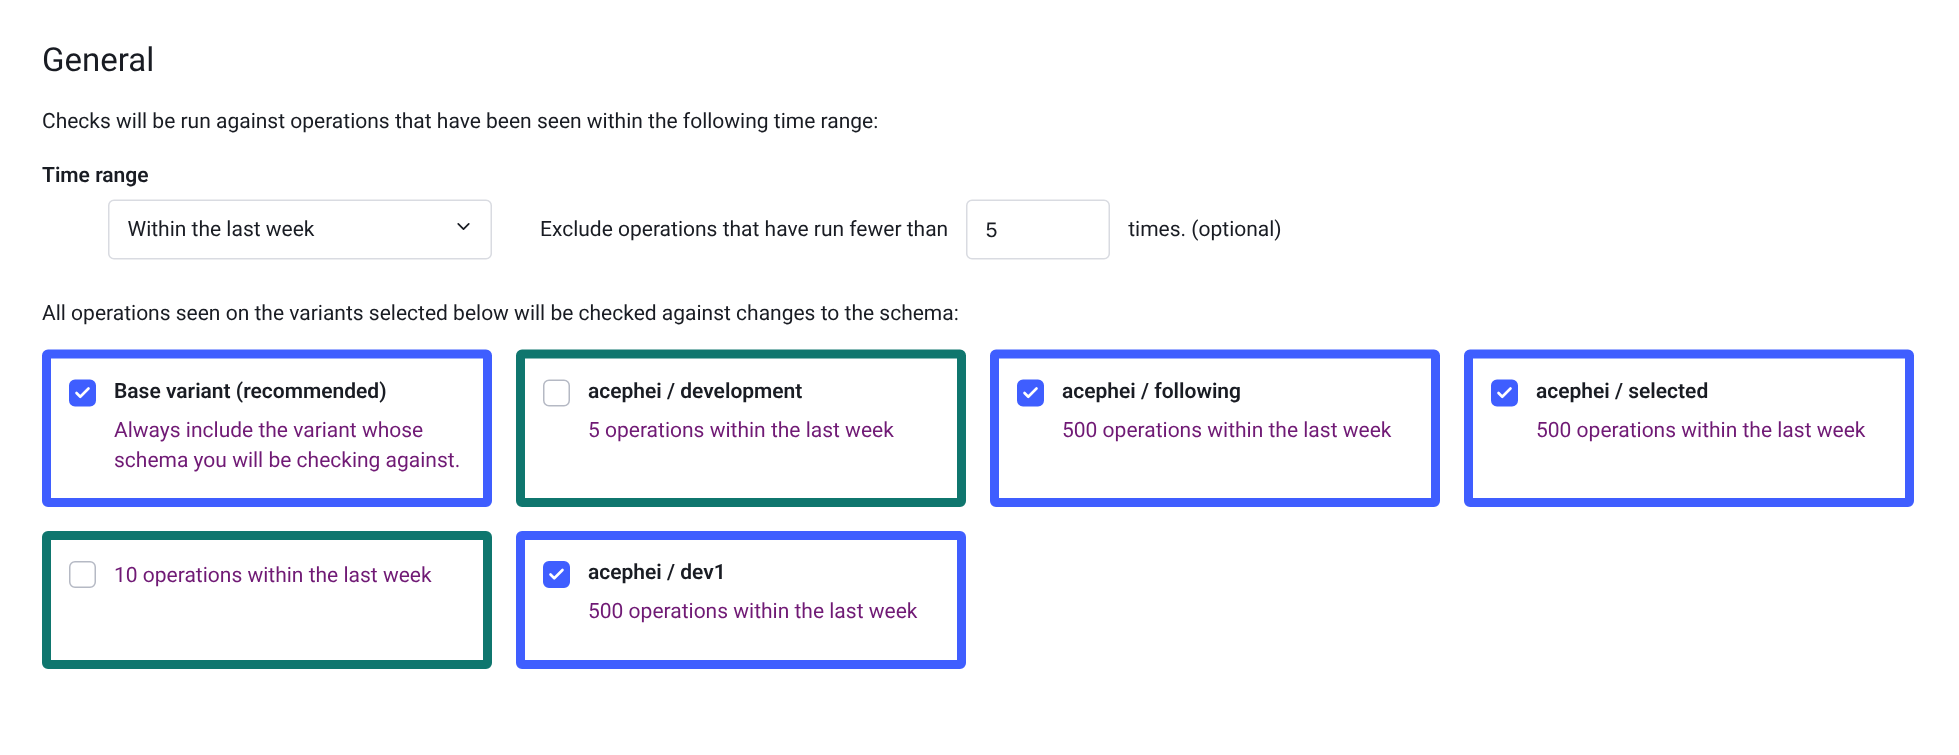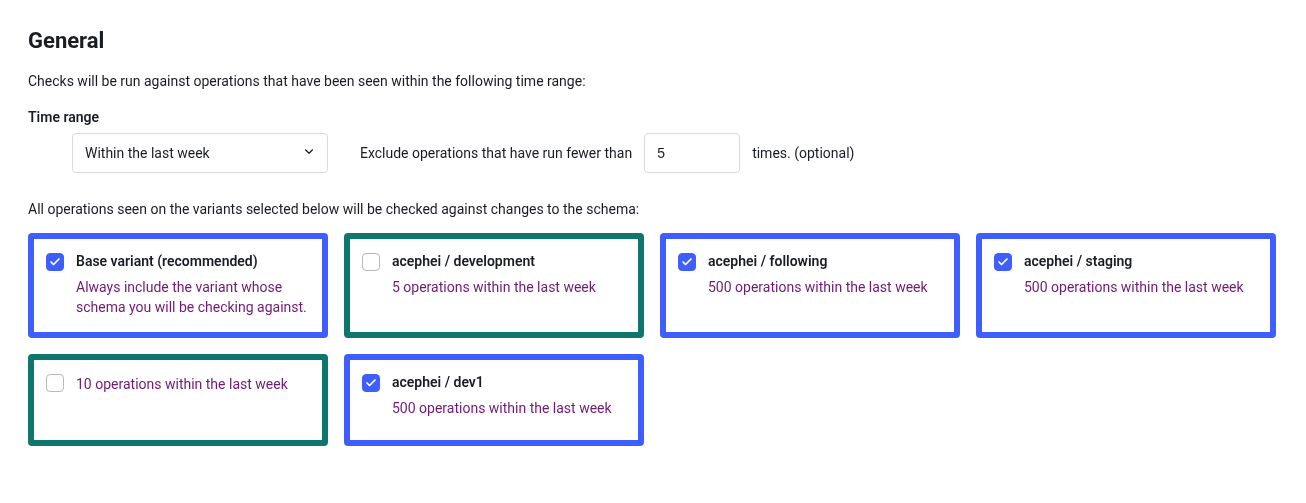--- a/index.html
+++ b/index.html
@@ -9,21 +9,21 @@
     }
     body {
       font-family: -apple-system, BlinkMacSystemFont, "Segoe UI", Roboto, Helvetica, Arial, sans-serif;
       color: #191c23;
       background: #ffffff;
       padding: 28px;
       font-size: 14px;
     }
     .heading {
       font-size: 22px;
-      font-weight: 700;
+      font-weight: 400;
       margin-bottom: 20px;
     }
     .desc {
       color: #191c23;
       margin-bottom: 20px;
       font-size: 14px;
     }
     .field-label {
       font-weight: 600;
       margin-bottom: 8px;
@@ -182,21 +182,21 @@
       </div>
       <div class="card-title">acephei / following</div>
       <div class="card-sub">500 operations within the last week</div>
     </div>
     <div class="card selected">
       <div class="card-checkbox checked">
         <svg width="12" height="12" viewBox="0 0 24 24" fill="none" stroke="#ffffff" stroke-width="3.5" stroke-linecap="round" stroke-linejoin="round">
           <polyline points="20 6 9 17 4 12"></polyline>
         </svg>
       </div>
-      <div class="card-title">acephei / staging</div>
+      <div class="card-title">acephei / selected</div>
       <div class="card-sub">500 operations within the last week</div>
     </div>
     <div class="card">
       <div class="card-checkbox"></div>
       <div class="card-sub">10 operations within the last week</div>
     </div>
     <div class="card selected">
       <div class="card-checkbox checked">
         <svg width="12" height="12" viewBox="0 0 24 24" fill="none" stroke="#ffffff" stroke-width="3.5" stroke-linecap="round" stroke-linejoin="round">
           <polyline points="20 6 9 17 4 12"></polyline>

